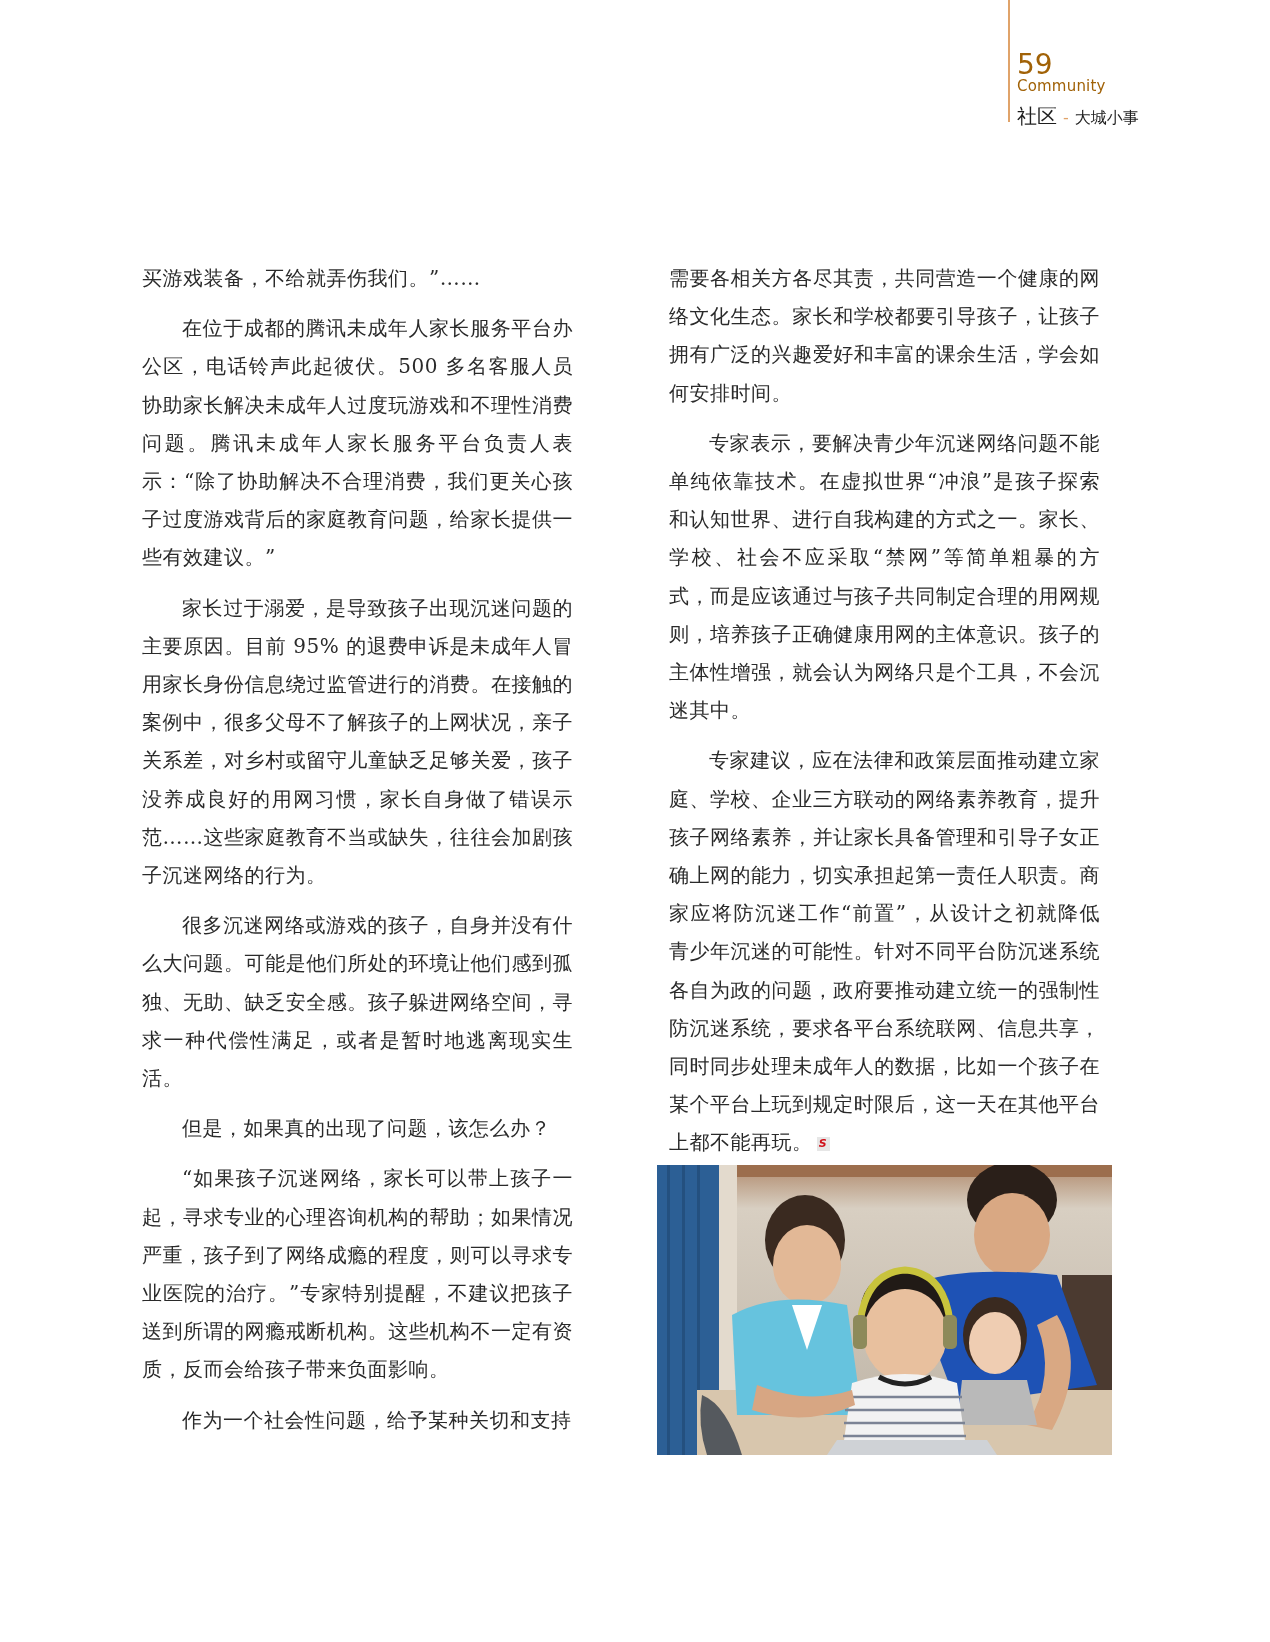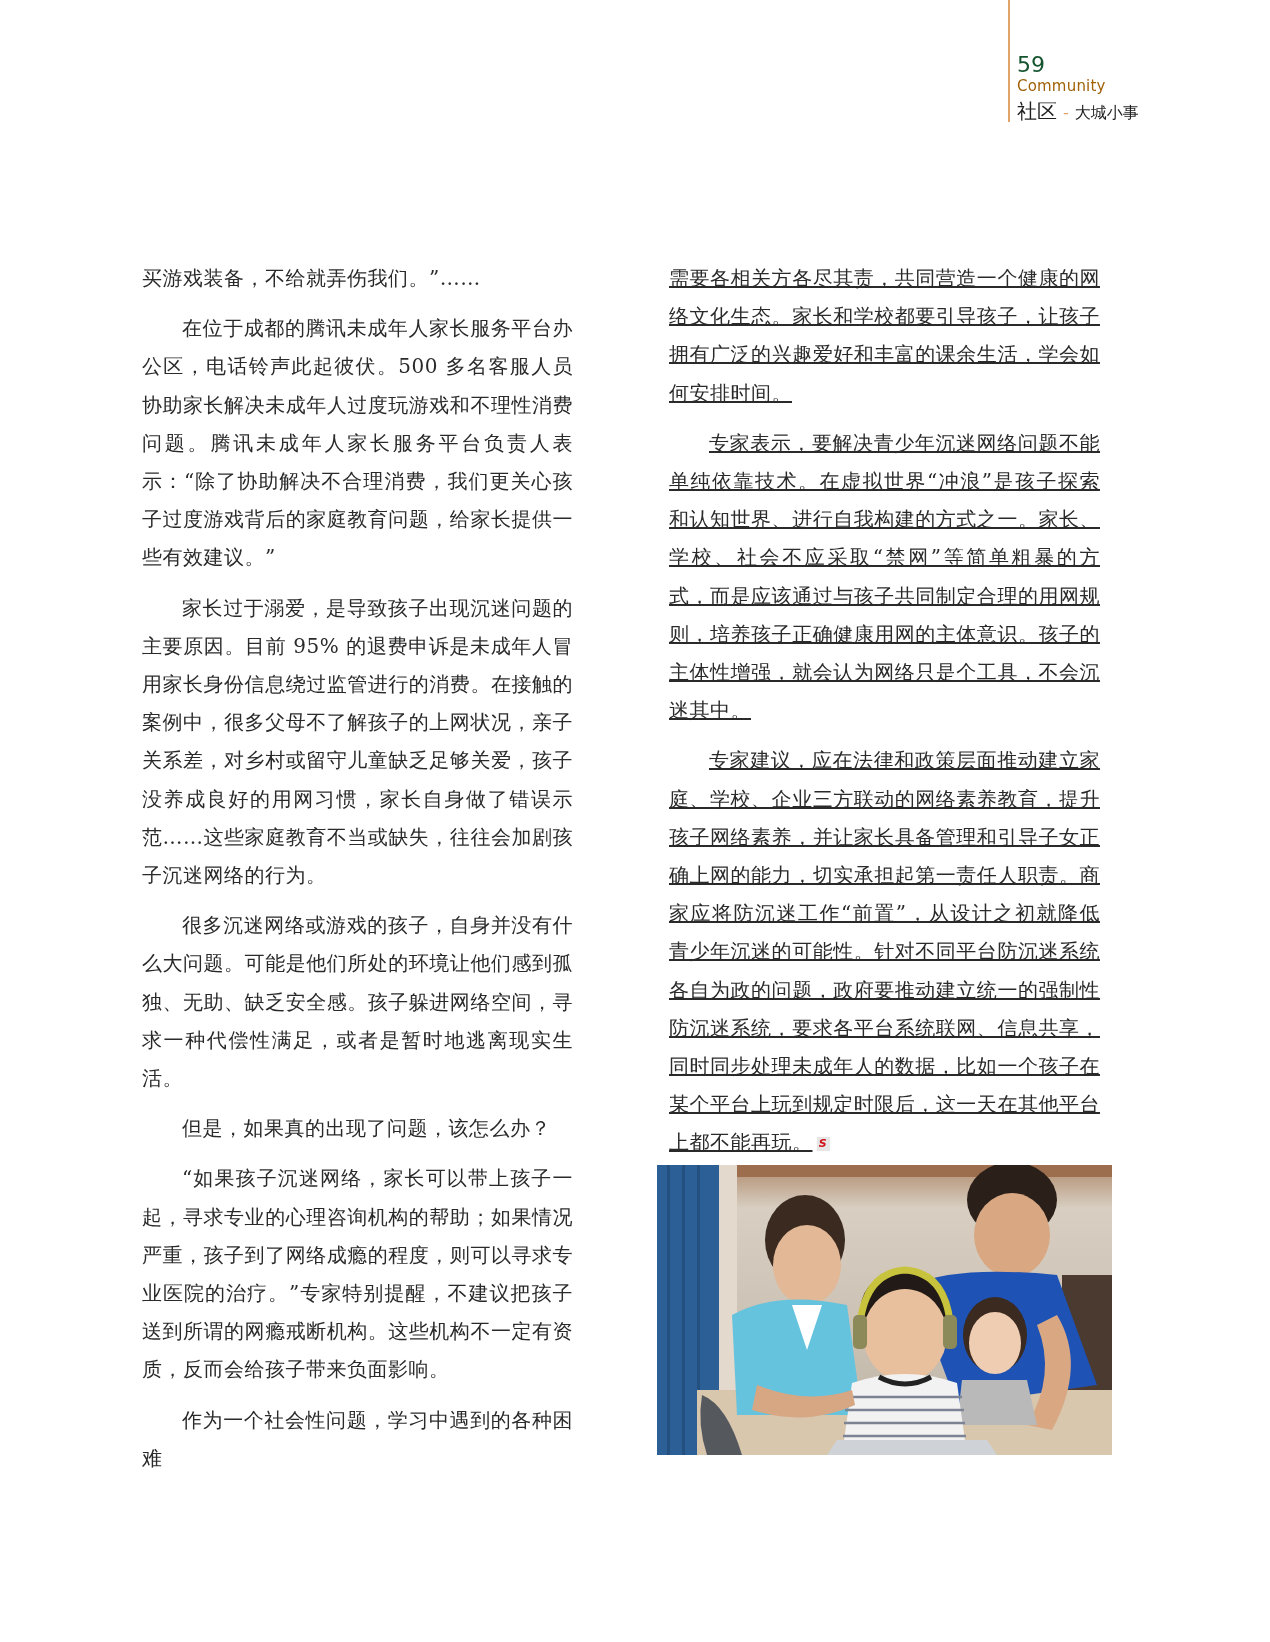--- a/index.html
+++ b/index.html
@@ -9,34 +9,34 @@
       color: #2a2a2a;
     }
     .header-rule {
       position: absolute; left: 1008px; top: 0; width: 2px; height: 122px;
       background: #e0a36a;
     }
     .header {
       position: absolute; left: 1017px; top: 52px;
       font-family: "DejaVu Sans", "Liberation Sans", sans-serif;
     }
-    .page-num { font-size: 22px; color: #14532d; line-height: 26px; }
+    .page-num { font-size: 28px; color: #a16207; line-height: 26px; }
     .section-en { font-size: 15px; color: #a16207; line-height: 16px; letter-spacing: 0.2px; }
-    .section-cn { font-size: 19px; color: #1e1e1e; line-height: 32px; margin-top: 1px; white-space: nowrap; }
+    .section-cn { font-size: 19px; color: #1e1e1e; line-height: 24px; margin-top: 10px; white-space: nowrap; }
     .section-cn .main { font-size: 20px; }
     .section-cn .dash { color: #e0a36a; margin: 0 6px; font-size: 16px; }
     .section-cn .sub { font-size: 16px; }
 
     .col {
       position: absolute; top: 247px; width: 455px;
       font-size: 20px; line-height: 38.2px; text-align: justify;
       letter-spacing: 0.5px;
     }
     .col-left { left: 130px; }
-    .col-right { left: 657px; text-decoration: underline; }
+    .col-right { left: 657px; }
     .col p { margin: 12px; text-indent: 2em; }
     .col p.noindent { text-indent: 0; }
     .end-mark {
       display: inline-block; width: 13px; height: 14px; background: #e6e6e6;
       color: #d0121b; font-size: 11px; font-weight: bold; font-style: italic;
       line-height: 14px; text-align: center; vertical-align: middle; margin-left: 4px;
       font-family: "DejaVu Sans", sans-serif; text-indent: 0;
     }
     .photo {
       position: absolute; left: 657px; top: 1165px; width: 455px; height: 290px;
@@ -55,21 +55,21 @@
   </div>
 </div>
 
 <div class="col col-left">
   <p class="noindent">买游戏装备，不给就弄伤我们。”……</p>
   <p>在位于成都的腾讯未成年人家长服务平台办公区，电话铃声此起彼伏。500 多名客服人员协助家长解决未成年人过度玩游戏和不理性消费问题。腾讯未成年人家长服务平台负责人表示：“除了协助解决不合理消费，我们更关心孩子过度游戏背后的家庭教育问题，给家长提供一些有效建议。”</p>
   <p>家长过于溺爱，是导致孩子出现沉迷问题的主要原因。目前 95% 的退费申诉是未成年人冒用家长身份信息绕过监管进行的消费。在接触的案例中，很多父母不了解孩子的上网状况，亲子关系差，对乡村或留守儿童缺乏足够关爱，孩子没养成良好的用网习惯，家长自身做了错误示范……这些家庭教育不当或缺失，往往会加剧孩子沉迷网络的行为。</p>
   <p>很多沉迷网络或游戏的孩子，自身并没有什么大问题。可能是他们所处的环境让他们感到孤独、无助、缺乏安全感。孩子躲进网络空间，寻求一种代偿性满足，或者是暂时地逃离现实生活。</p>
   <p>但是，如果真的出现了问题，该怎么办？</p>
   <p>“如果孩子沉迷网络，家长可以带上孩子一起，寻求专业的心理咨询机构的帮助；如果情况严重，孩子到了网络成瘾的程度，则可以寻求专业医院的治疗。”专家特别提醒，不建议把孩子送到所谓的网瘾戒断机构。这些机构不一定有资质，反而会给孩子带来负面影响。</p>
-  <p>作为一个社会性问题，学习中遇到的各种困难</p>
+  <p>作为一个社会性问题，给予某种关切和支持</p>
 </div>
 
 <div class="col col-right">
   <p class="noindent">需要各相关方各尽其责，共同营造一个健康的网络文化生态。家长和学校都要引导孩子，让孩子拥有广泛的兴趣爱好和丰富的课余生活，学会如何安排时间。</p>
   <p>专家表示，要解决青少年沉迷网络问题不能单纯依靠技术。在虚拟世界“冲浪”是孩子探索和认知世界、进行自我构建的方式之一。家长、学校、社会不应采取“禁网”等简单粗暴的方式，而是应该通过与孩子共同制定合理的用网规则，培养孩子正确健康用网的主体意识。孩子的主体性增强，就会认为网络只是个工具，不会沉迷其中。</p>
   <p><span>专家建议，应在法律和政策层面推动建立家庭、学校、企业三方联动的网络素养教育，提升孩子网络素养，并让家长具备管理和引导子女正确上网的能力，切实承担起第一责任人职责。商家应将防沉迷工作“前置”，从设计之初就降低青少年沉迷的可能性。针对不同平台防沉迷系统各自为政的问题，政府要推动建立统一的强制性防沉迷系统，要求各平台系统联网、信息共享，同时同步处理未成年人的数据，比如一个孩子在某个平台上玩到规定时限后，这一天在其他平台上都不能再玩。</span><span class="end-mark">S</span></p>
 </div>
 
 <div class="photo">
   <svg width="455" height="290" viewBox="0 0 455 290" xmlns="http://www.w3.org/2000/svg">

